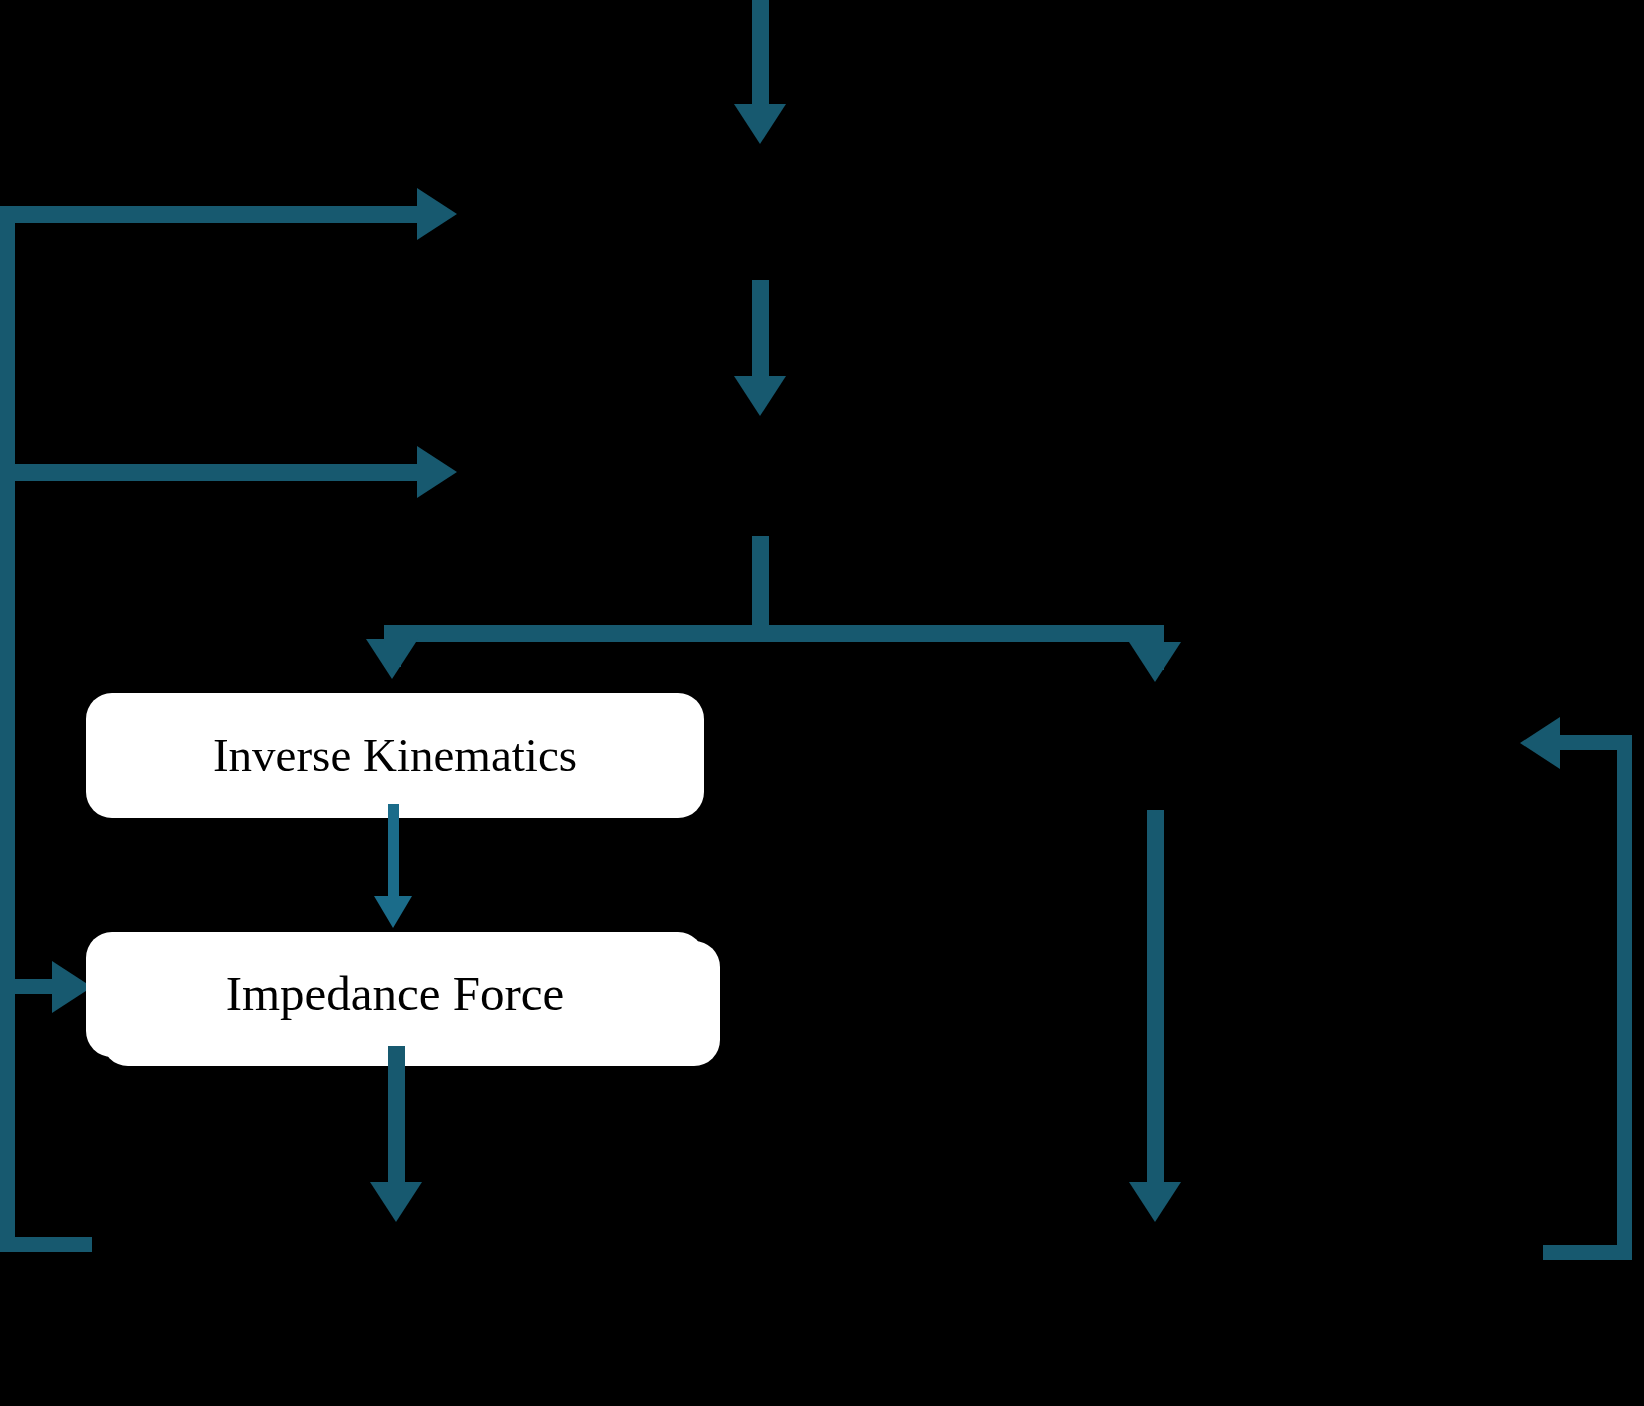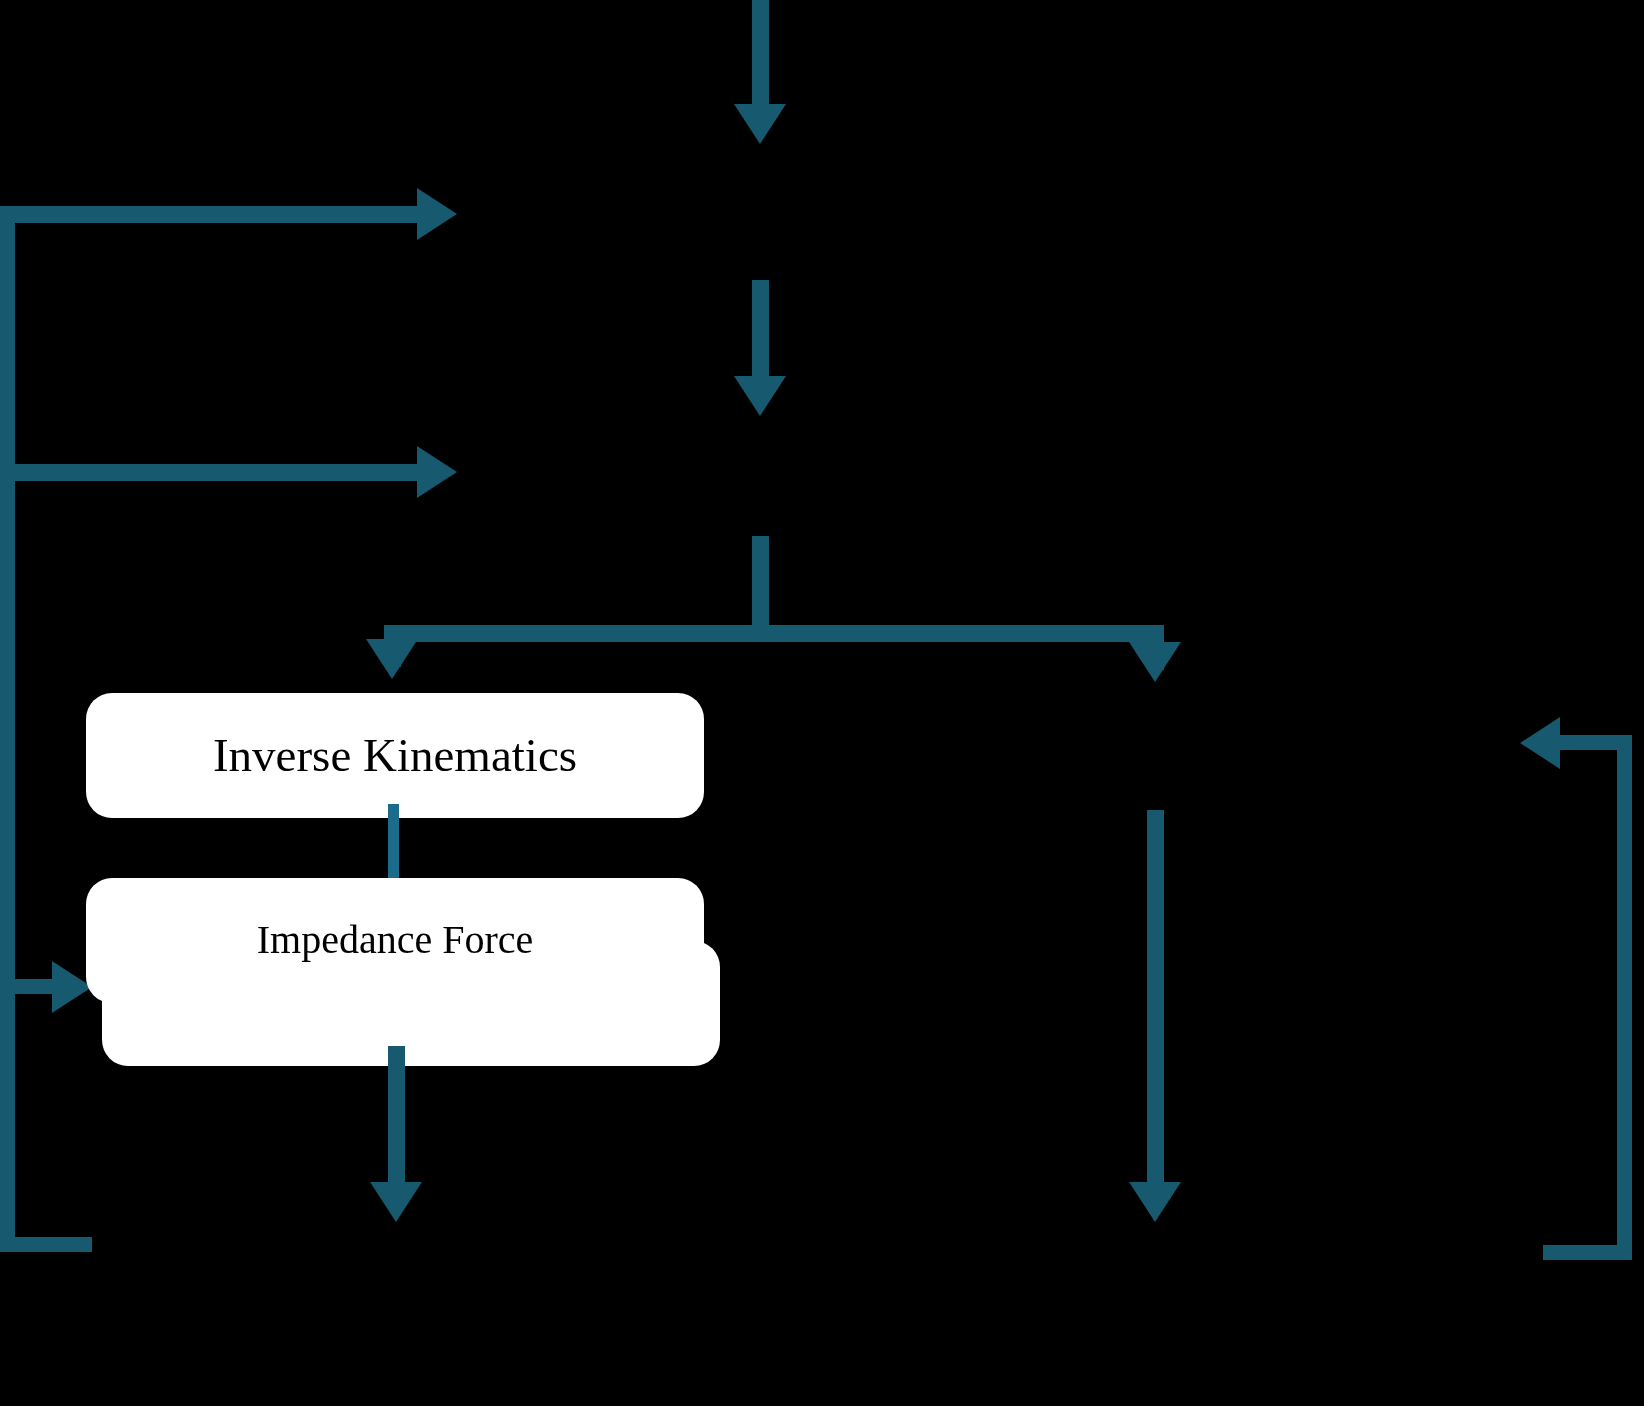--- a/index.html
+++ b/index.html
@@ -86,21 +86,21 @@
   <div class="ln" style="left:0px;top:1237px;width:92px;height:15px;"></div>
 
   <div class="node" style="left:86px;top:679px;width:618px;height:125px;font-size:47px;margin-top:14px;">
     <span>Inverse Kinematics</span>
   </div>
 
   <div class="ln" style="left:388px;top:804px;width:11px;height:105px;background:#1b6c8a;"></div>
   <div class="ah ah-down-sm" style="left:374px;top:896px;"></div>
 
   <div class="node-shadow" style="left:102px;top:941px;width:618px;height:125px;"></div>
-  <div class="node" style="left:86px;top:878px;width:618px;height:125px;font-size:40px;flex-direction:column;">
+  <div class="node" style="left:86px;top:932px;width:618px;height:125px;font-size:49px;flex-direction:column;">
     <span>Impedance Force</span>
   </div>
 
   <div class="ln" style="left:388px;top:1046px;width:17px;height:140px;"></div>
   <div class="ah ah-down" style="left:370px;top:1182px;"></div>
 
   <div class="ln" style="left:1147px;top:810px;width:17px;height:378px;"></div>
   <div class="ah ah-down" style="left:1129px;top:1182px;"></div>
 
   <div class="ln" style="left:1617px;top:735px;width:15px;height:525px;"></div>

